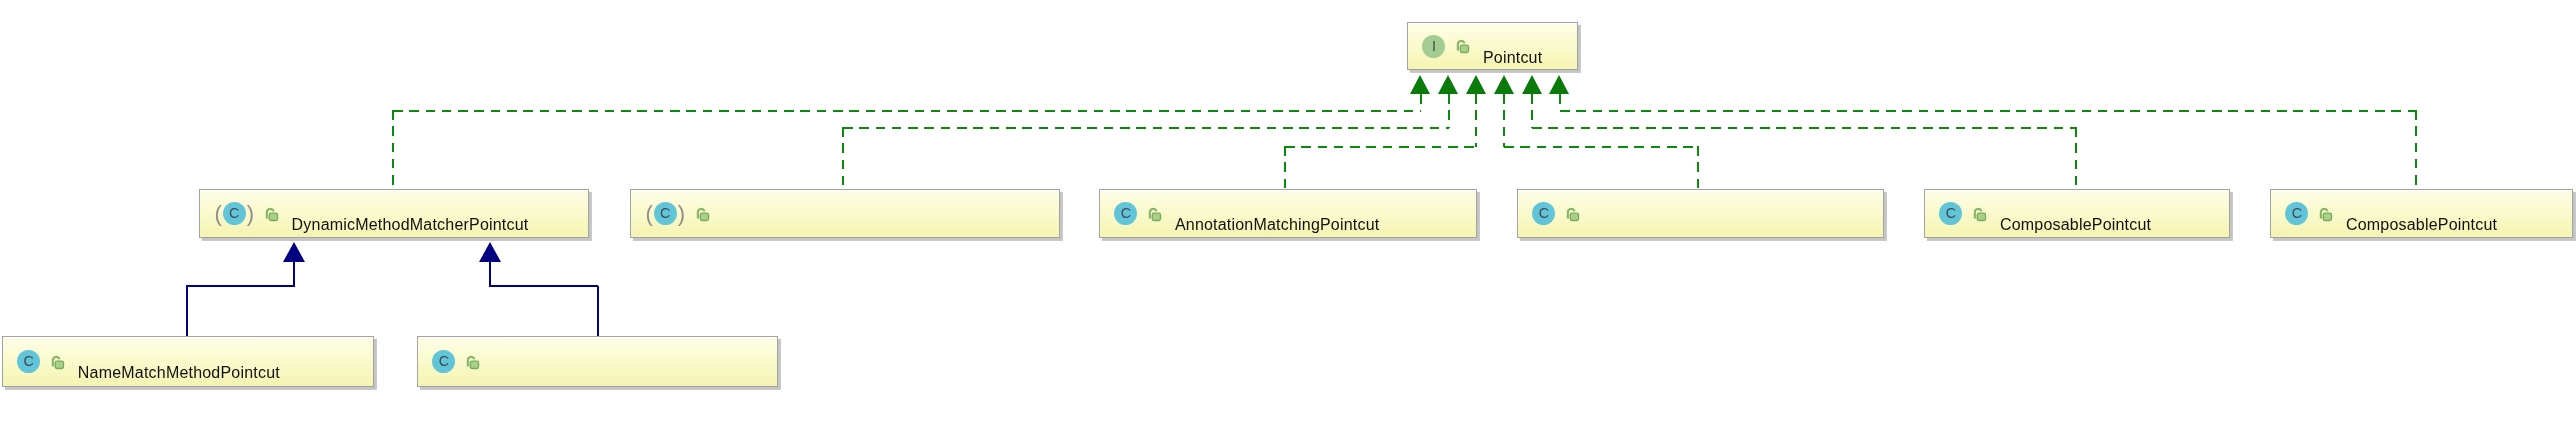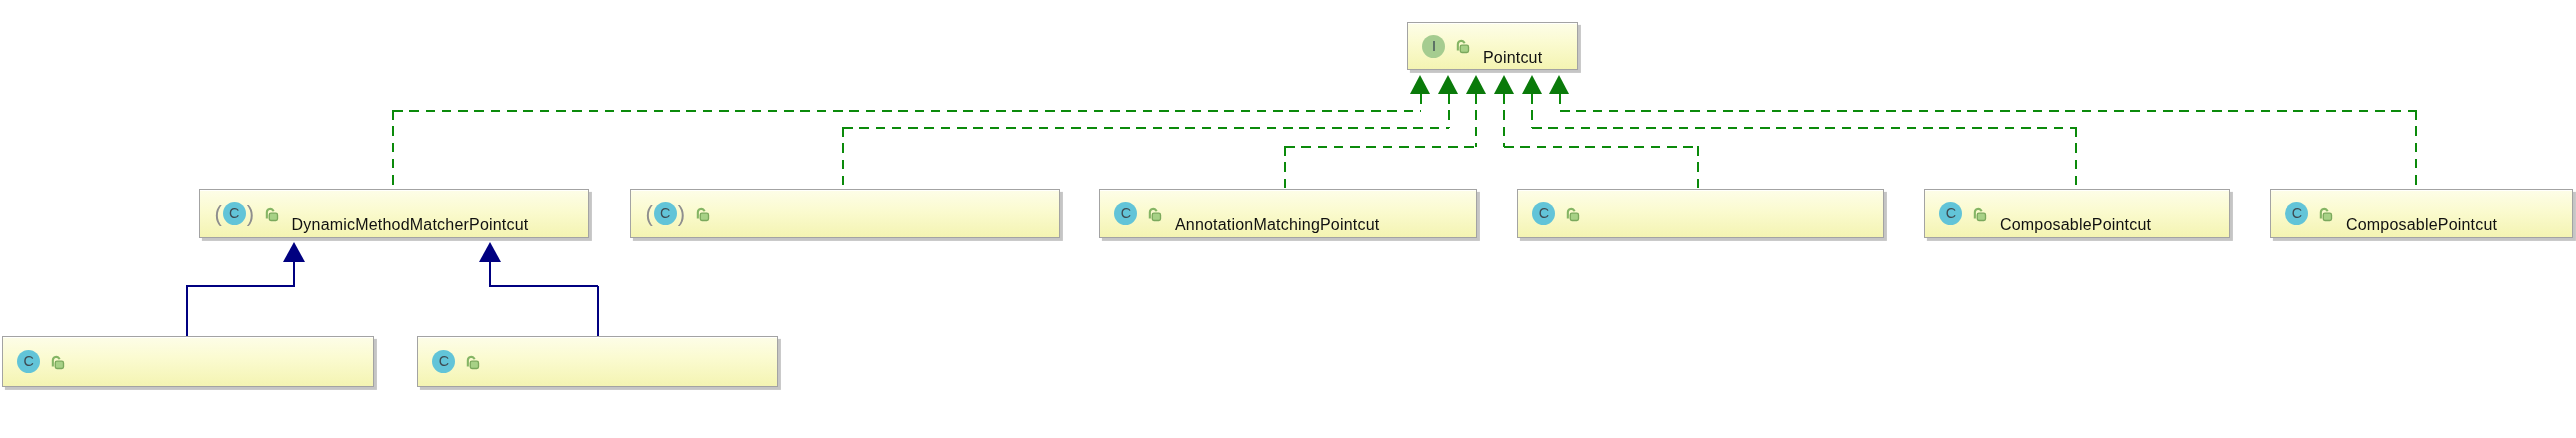--- a/index.html
+++ b/index.html
@@ -181,20 +181,21 @@
   </div>
 
   <div class="node" style="left:1.9px;top:336px;width:372px;height:51px;">
     <span class="type-icon">
       <span class="circle cls">C</span>
     </span>
     <svg class="lock" width="17.3" height="17.3" viewBox="0 0 18 18">
       <path d="M4 13 L4 7.5 A3.6 3.6 0 0 1 10.5 5.6" fill="none" stroke="#85b565" stroke-width="2.2" stroke-linecap="square"></path>
       <rect x="6.5" y="8.5" width="8.6" height="7.6" rx="1.8" fill="#a7d186" stroke="#7aa85c" stroke-width="1.4"></rect>
     </svg>
+    <span class="label">NameMatchMethodPointcut</span>
   </div>
 
   <div class="node" style="left:417px;top:336px;width:361px;height:51px;">
     <span class="type-icon">
       <span class="circle cls">C</span>
     </span>
     <svg class="lock" width="17.3" height="17.3" viewBox="0 0 18 18">
       <path d="M4 13 L4 7.5 A3.6 3.6 0 0 1 10.5 5.6" fill="none" stroke="#85b565" stroke-width="2.2" stroke-linecap="square"></path>
       <rect x="6.5" y="8.5" width="8.6" height="7.6" rx="1.8" fill="#a7d186" stroke="#7aa85c" stroke-width="1.4"></rect>
     </svg>

